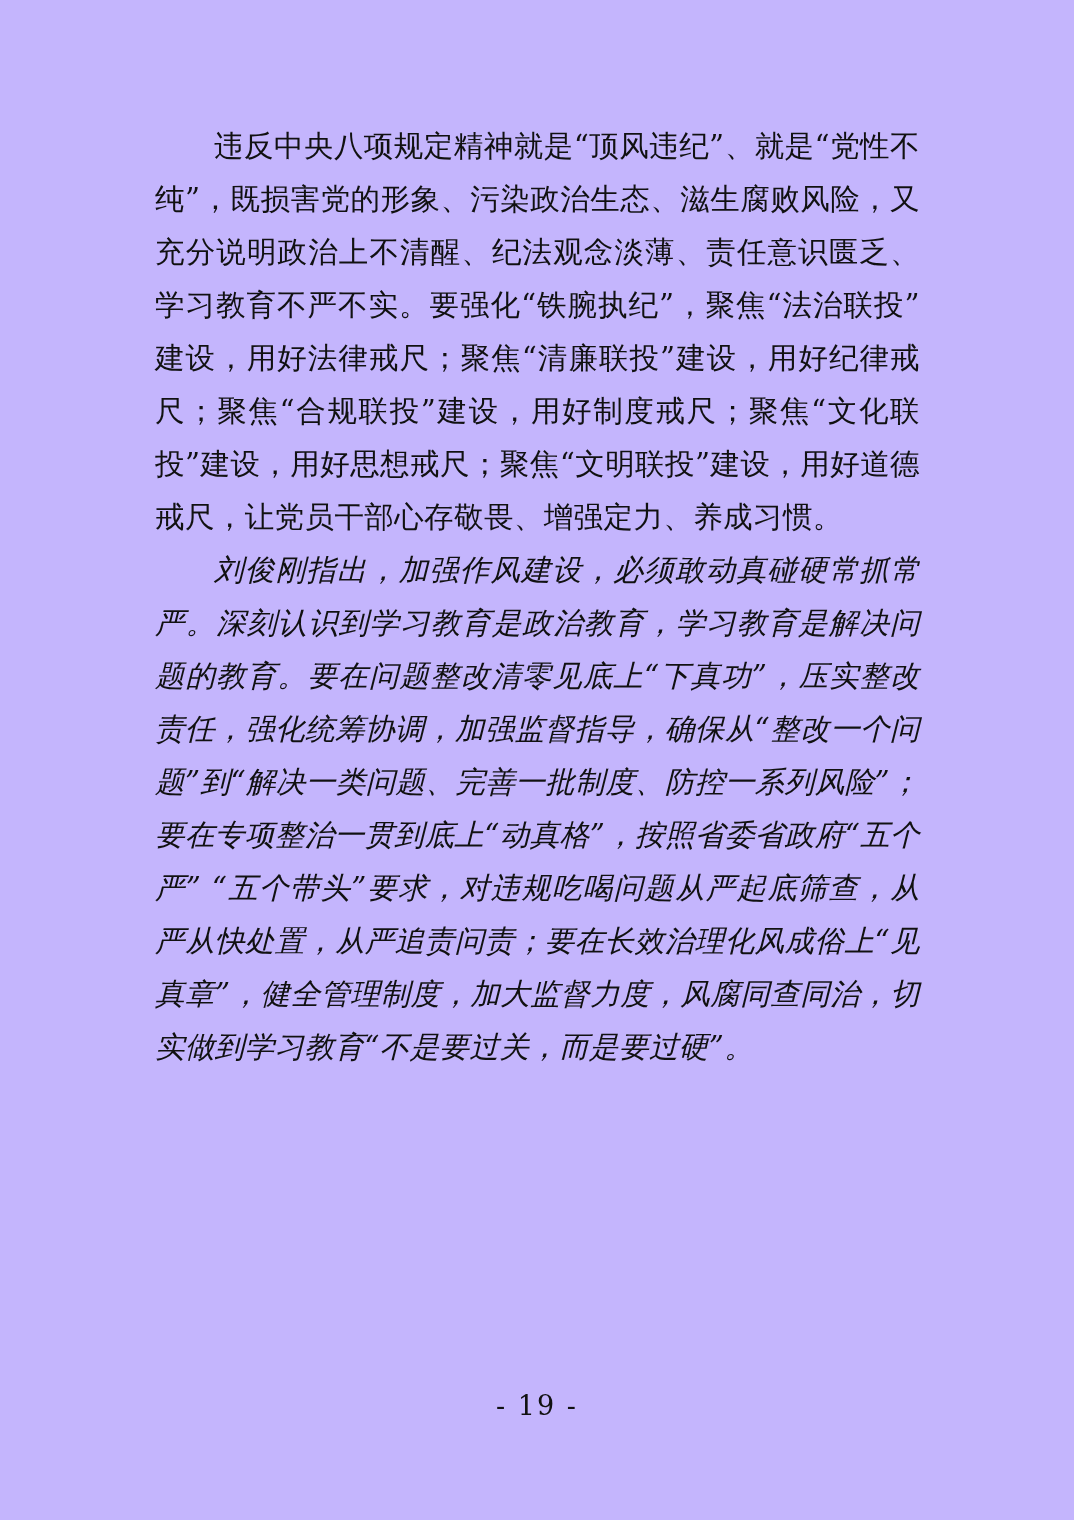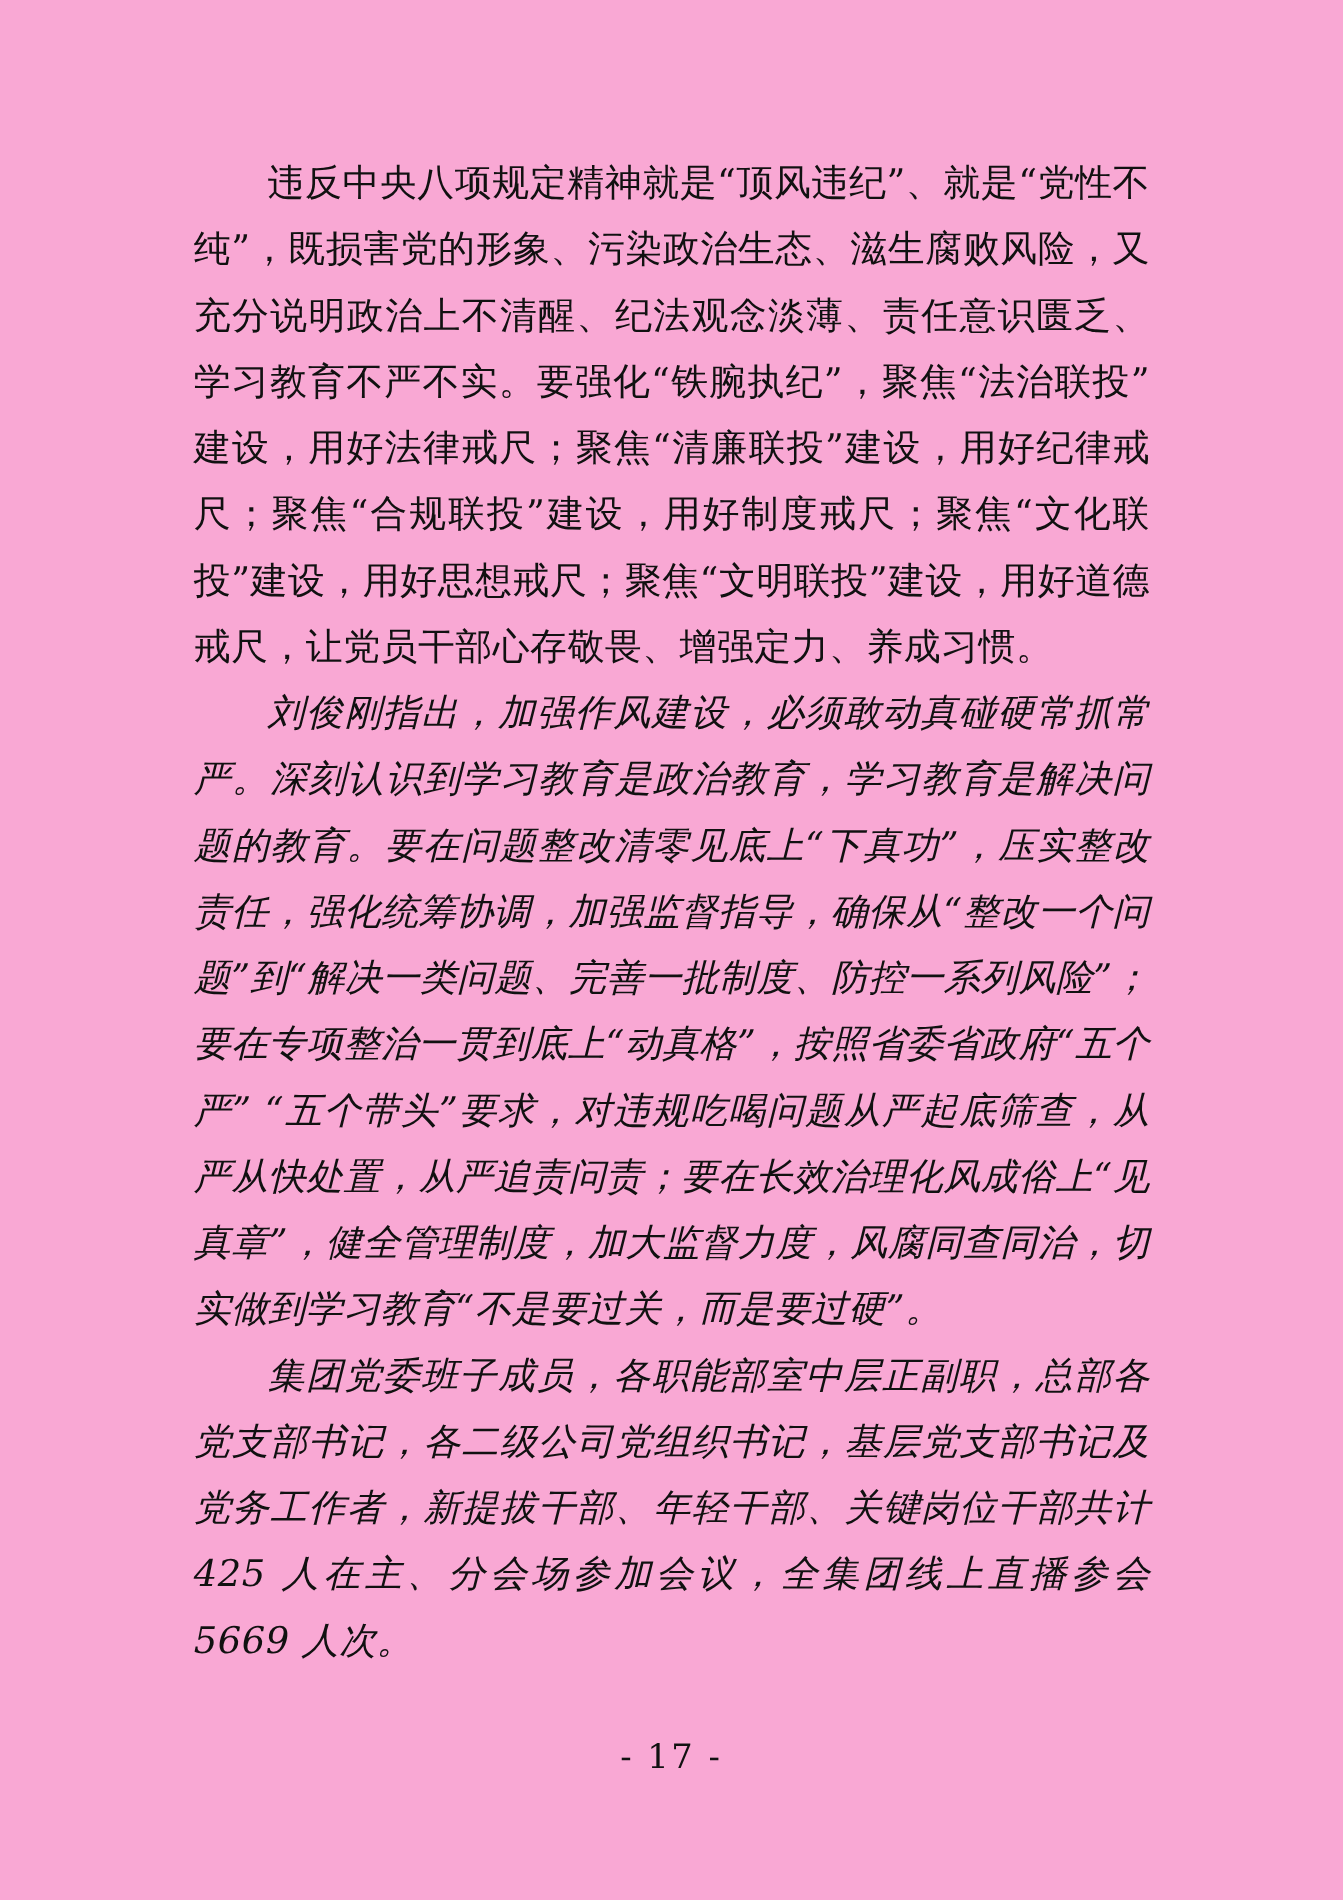--- a/index.html
+++ b/index.html
@@ -4,21 +4,21 @@
 <style>
   html, body {
     margin: 0;
     padding: 0;
     background: #ffffff;
   }
   .page {
     position: relative;
     width: 1074px;
     height: 1520px;
-    background: #f9a8d4;
+    background: #c4b5fd;
     margin: 0 auto;
     overflow: hidden;
     font-family: "DejaVu Serif", "Liberation Serif", serif;
     color: #111111;
   }
   .content {
     position: absolute;
     left: 155px;
     top: 120px;
     width: 765px;
@@ -49,16 +49,15 @@
     letter-spacing: 2px;
   }
 </style>
 </head>
 <body>
 
 <div class="page">
   <div class="content">
     <p class="para">违反中央八项规定精神就是“顶风违纪”、就是“党性不纯”，既损害党的形象、污染政治生态、滋生腐败风险，又充分说明政治上不清醒、纪法观念淡薄、责任意识匮乏、学习教育不严不实。要强化“铁腕执纪”，聚焦“法治联投”建设，用好法律戒尺；聚焦“清廉联投”建设，用好纪律戒尺；聚焦“合规联投”建设，用好制度戒尺；聚焦“文化联投”建设，用好思想戒尺；聚焦“文明联投”建设，用好道德戒尺，让党员干部心存敬畏、增强定力、养成习惯。</p>
     <p class="para">刘俊刚指出，加强作风建设，必须敢动真碰硬常抓常严。深刻认识到学习教育是政治教育，学习教育是解决问题的教育。要在问题整改清零见底上“下真功”，压实整改责任，强化统筹协调，加强监督指导，确保从“整改一个问题”到“解决一类问题、完善一批制度、防控一系列风险”；要在专项整治一贯到底上“动真格”，按照省委省政府“五个严” “五个带头”要求，对违规吃喝问题从严起底筛查，从严从快处置，从严追责问责；要在长效治理化风成俗上“见真章”，健全管理制度，加大监督力度，风腐同查同治，切实做到学习教育“不是要过关，而是要过硬”。</p>
-    <p class="para">集团党委班子成员，各职能部室中层正副职，总部各党支部书记，各二级公司党组织书记，基层党支部书记及党务工作者，新提拔干部、年轻干部、关键岗位干部共计 425 人在主、分会场参加会议，全集团线上直播参会 5669 人次。</p>
   </div>
-  <div class="footer">- 17 -</div>
+  <div class="footer">- 19 -</div>
 </div>
 
 </body></html>

